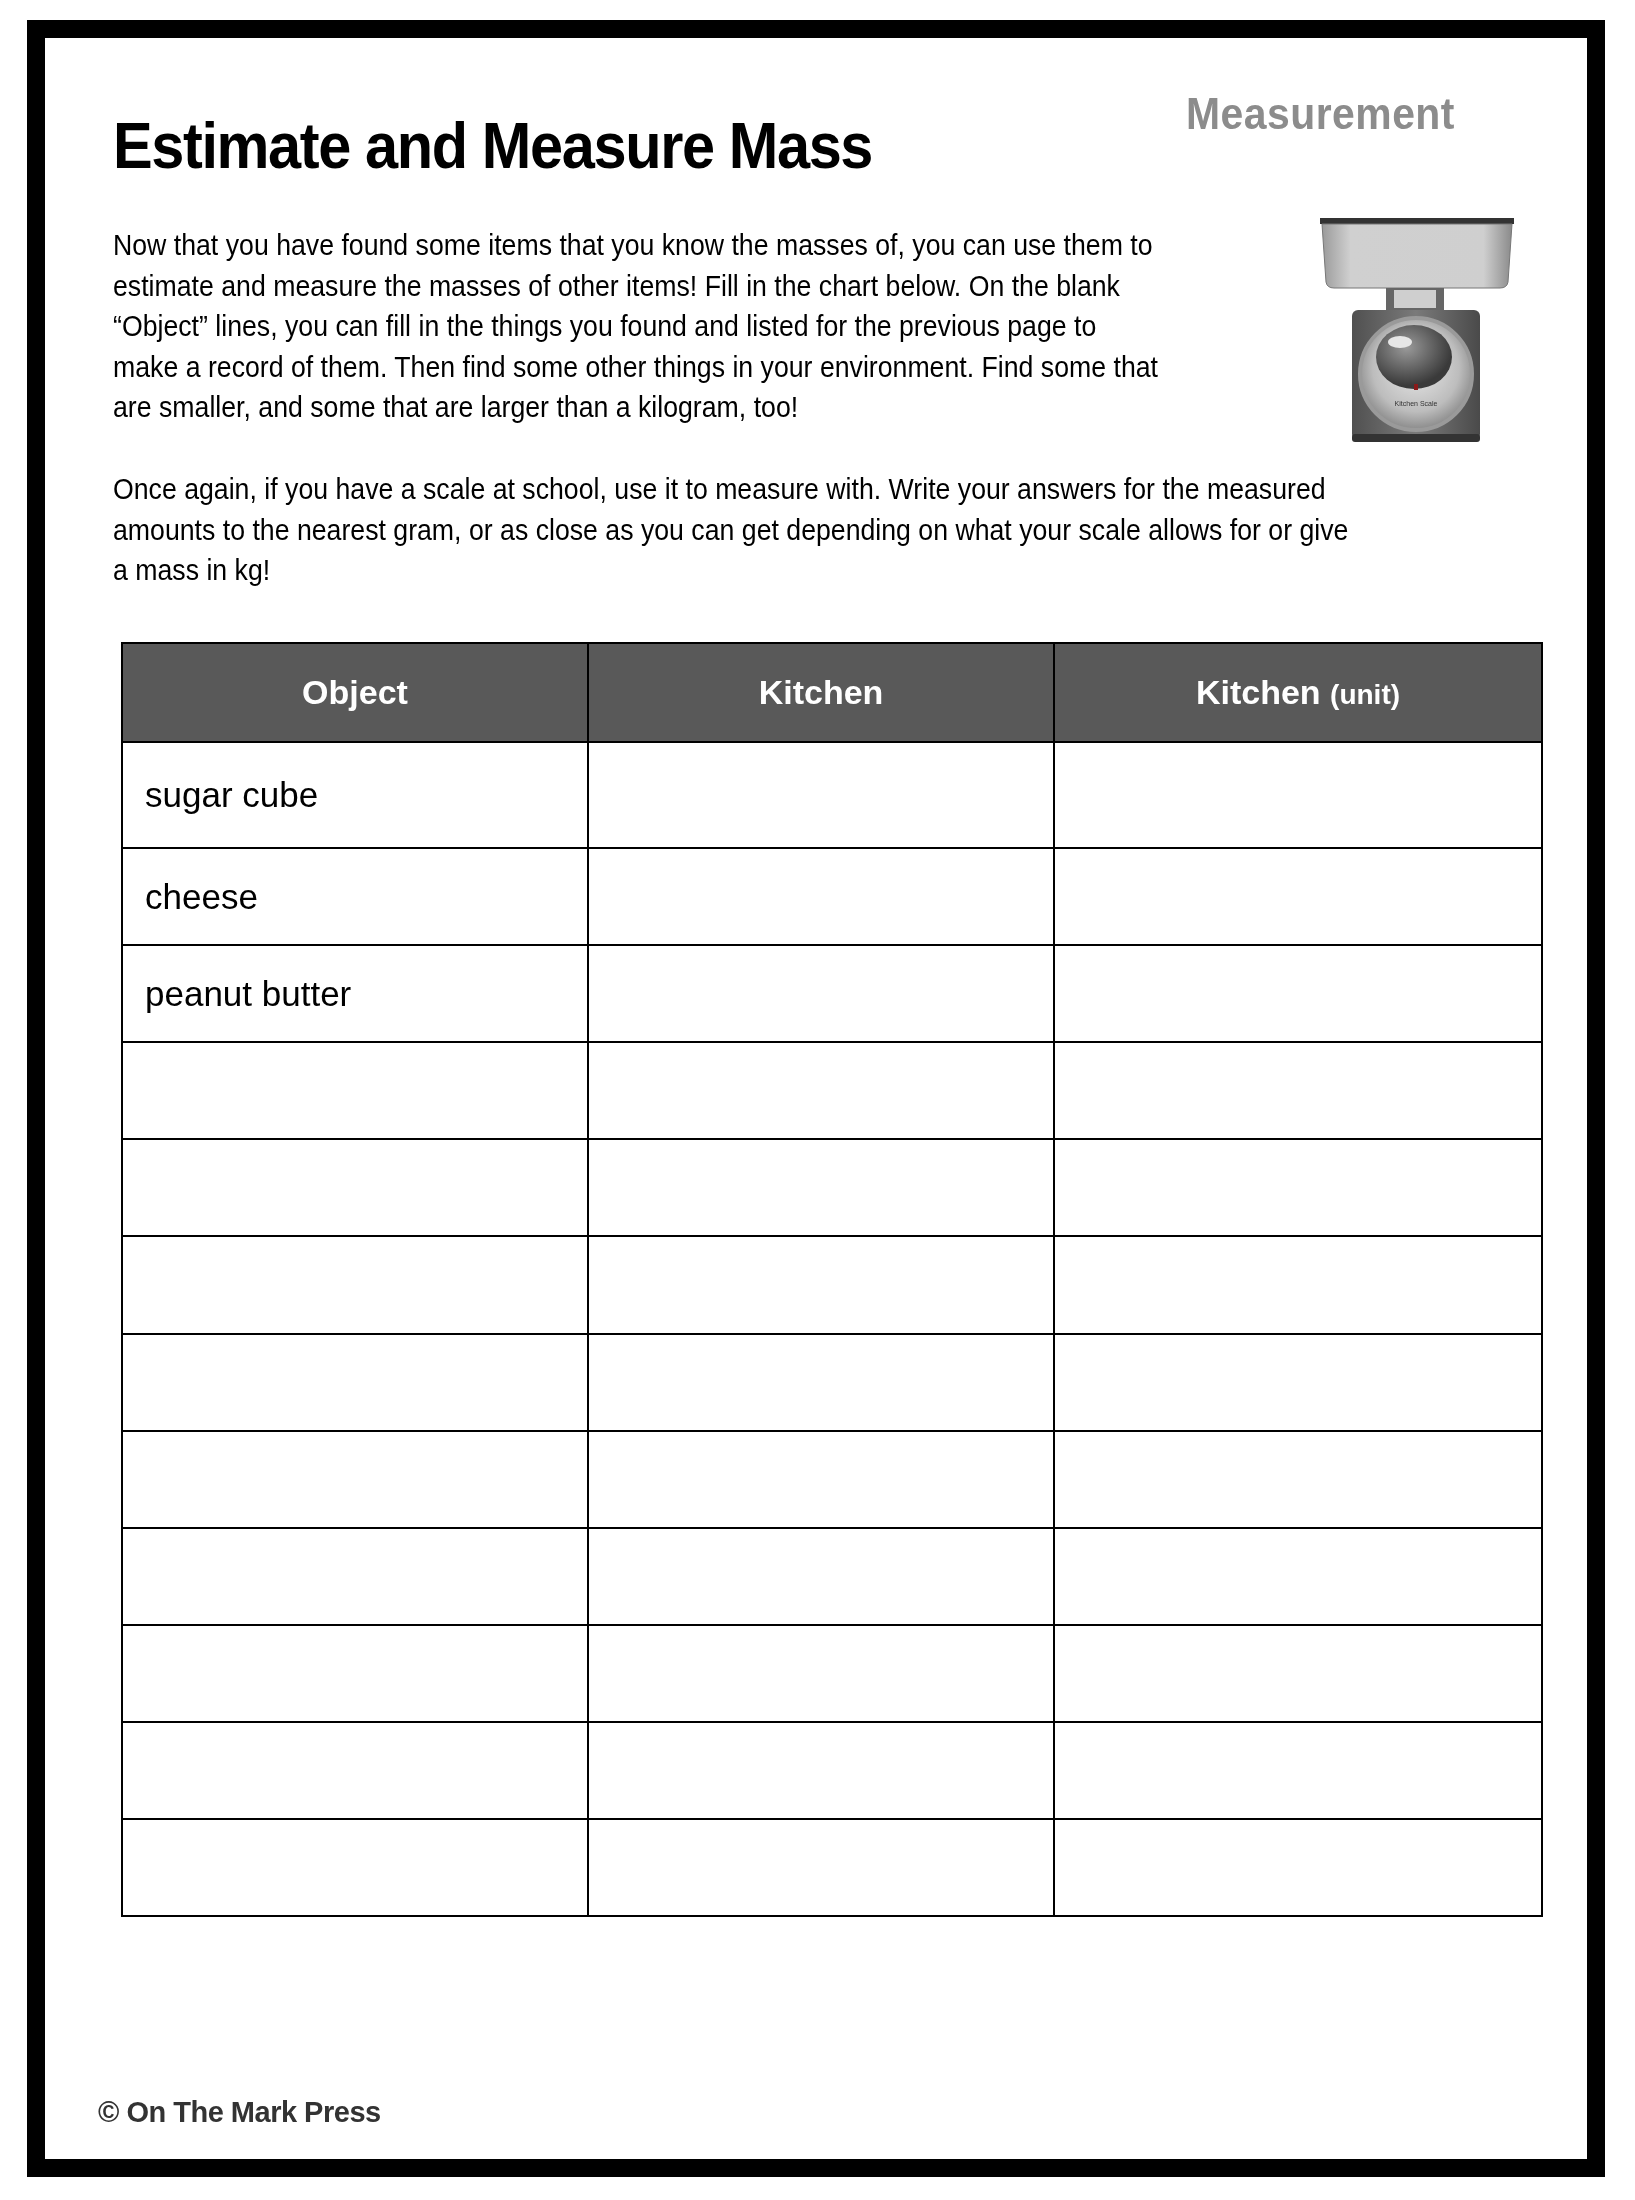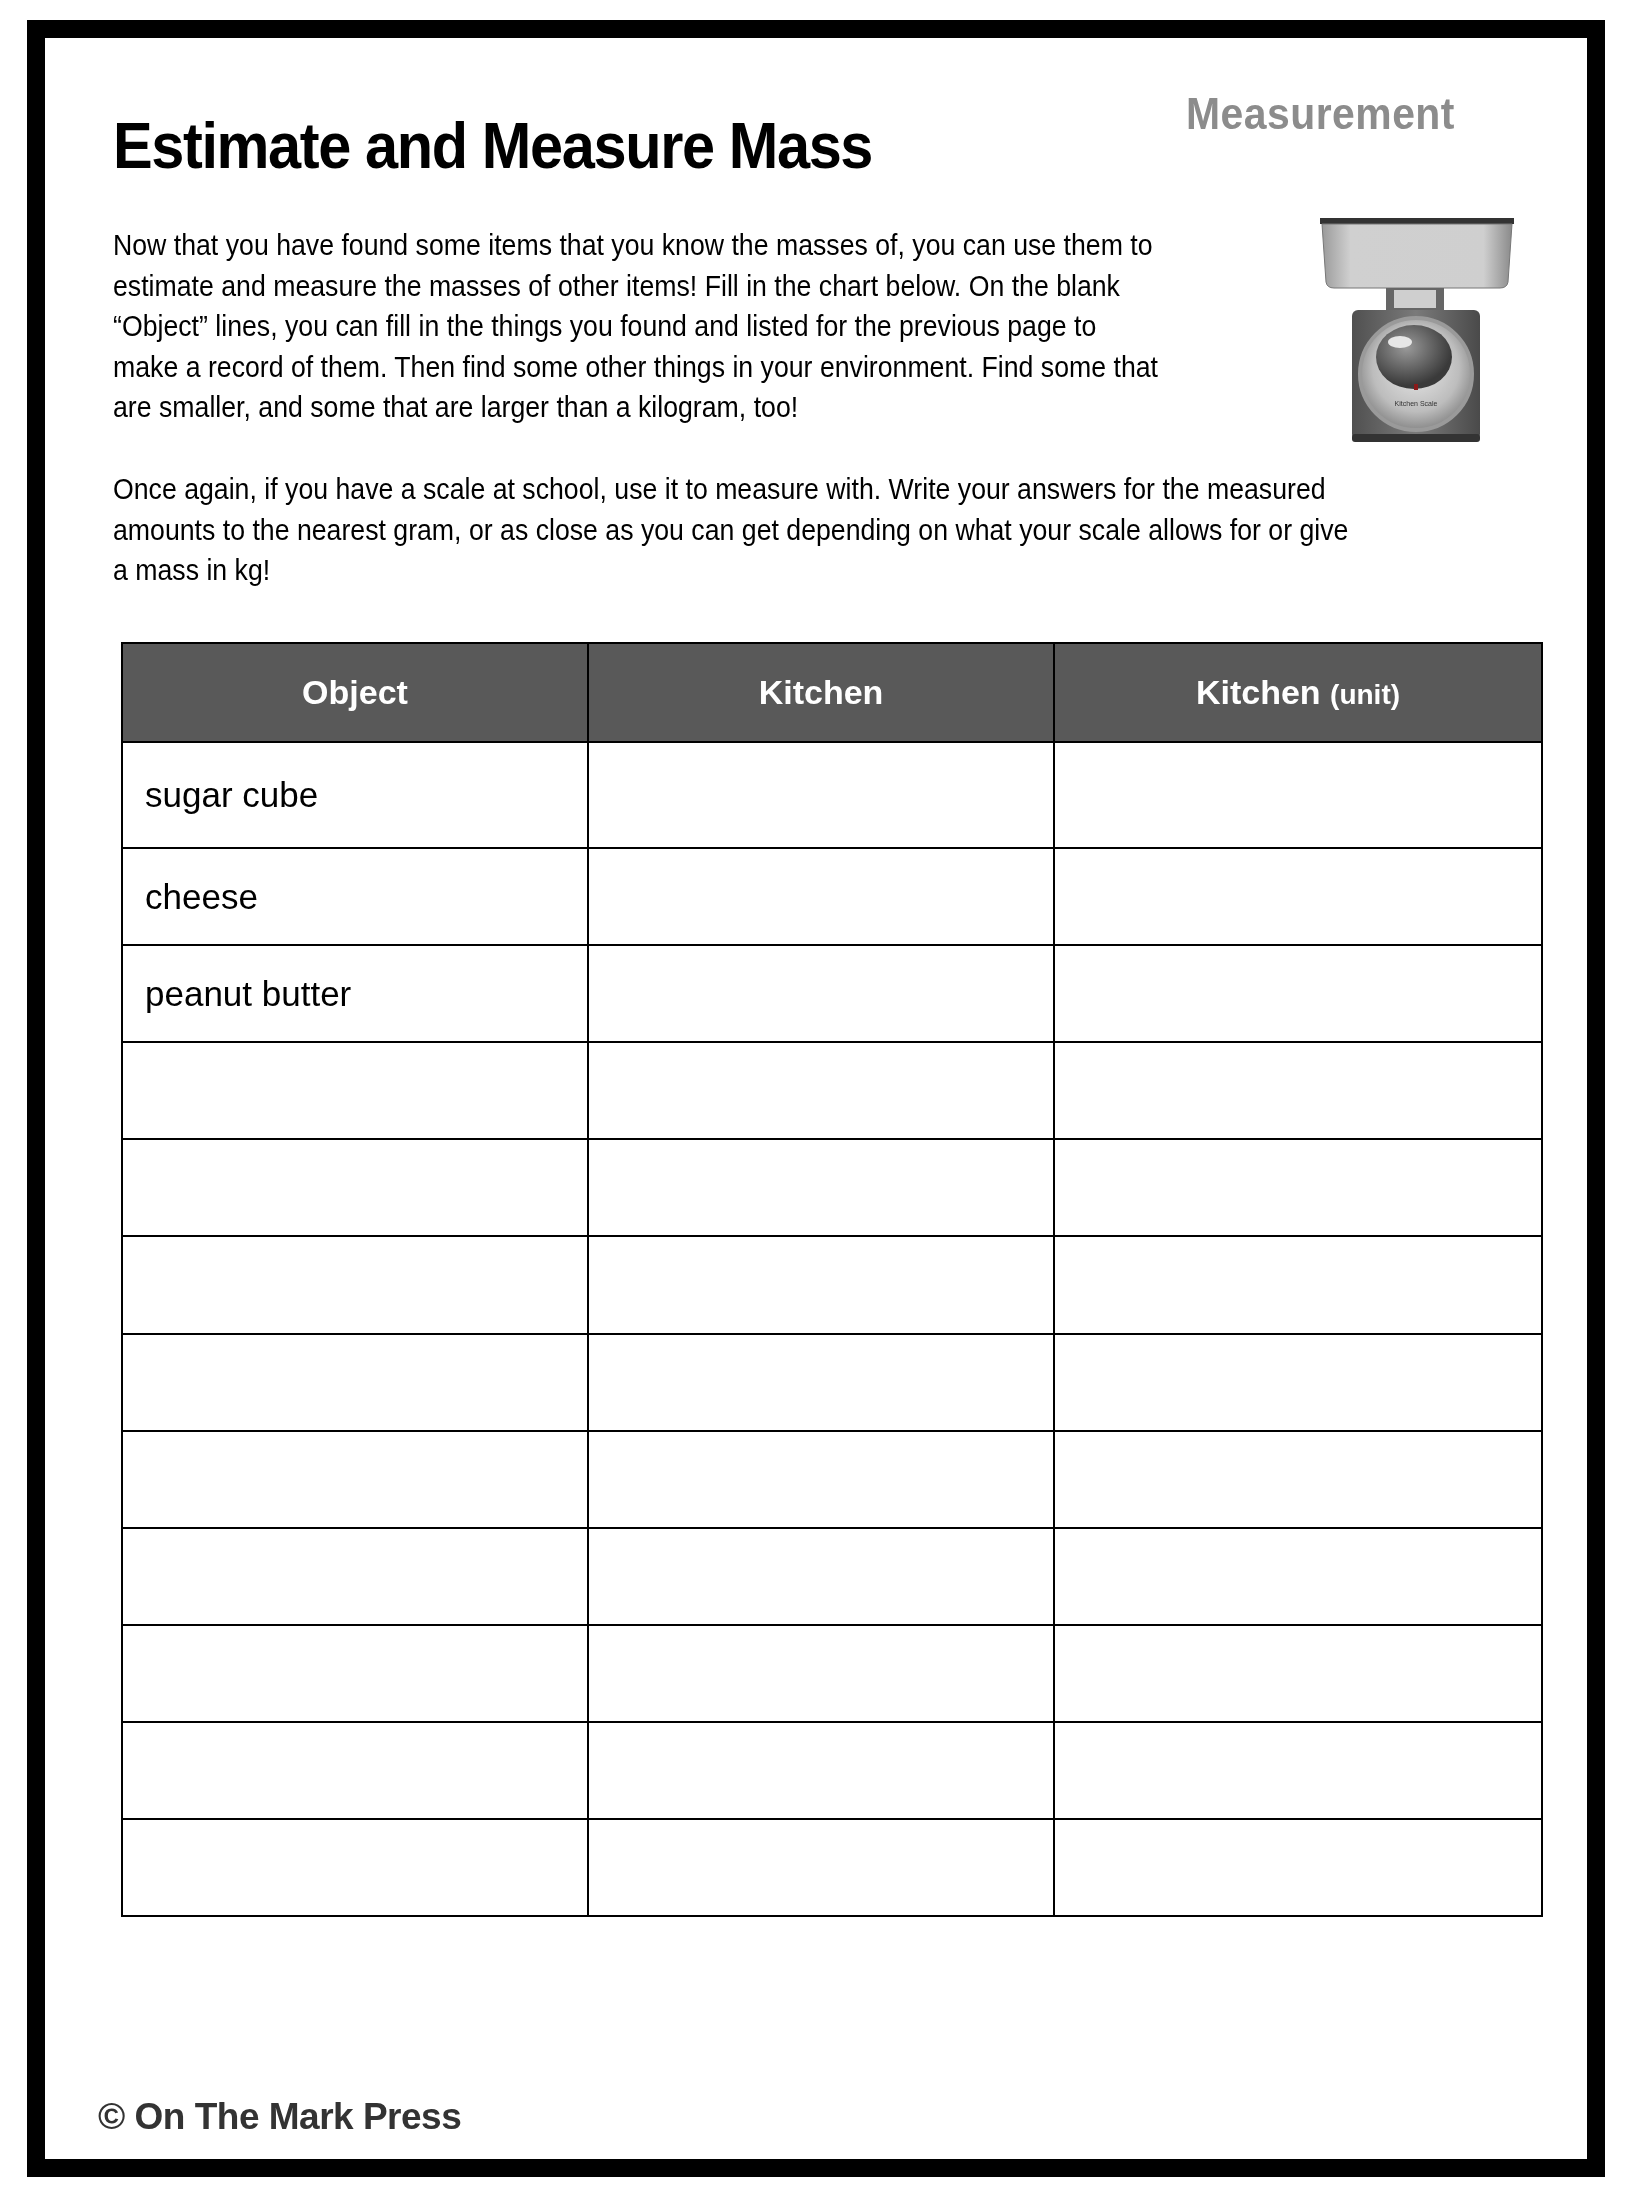--- a/index.html
+++ b/index.html
@@ -15,21 +15,21 @@
           white-space:nowrap; transform:scaleX(0.92); transform-origin:left top; }
   .para1 { top:225px; }
   .para2 { top:469px; }
   .para .line { display:block; }
   .scale { position:absolute; left:1318px; top:214px; width:200px; height:232px; }
   table.chart { position:absolute; left:121px; top:642px; width:1420px; border-collapse:collapse; table-layout:fixed;padding-left:28px; }
   table.chart th, table.chart td { border:2px solid #000; padding:0; }
   table.chart th { background:#595959; color:#ffffff; font-size:34px; font-weight:bold; height:97px; text-align:center; }
   table.chart th .unit { font-size:28px; }
   table.chart td { height:95px; font-size:35px; padding-left:22px; vertical-align:middle; }
-  .footer { position:absolute; left:98px; top:2096px; font-size:37px; font-weight:bold; color:#333333; letter-spacing:-0.5px; white-space:nowrap; }
+  .footer { position:absolute; left:98px; top:2096px; font-size:29px; font-weight:bold; color:#333333; letter-spacing:-0.5px; white-space:nowrap; }
 </style>
 </head>
 <body>
 
 <div class="frame"></div>
 
 <div class="title">Estimate and Measure Mass</div>
 <div class="subject">Measurement</div>
 
 <div class="para para1">

